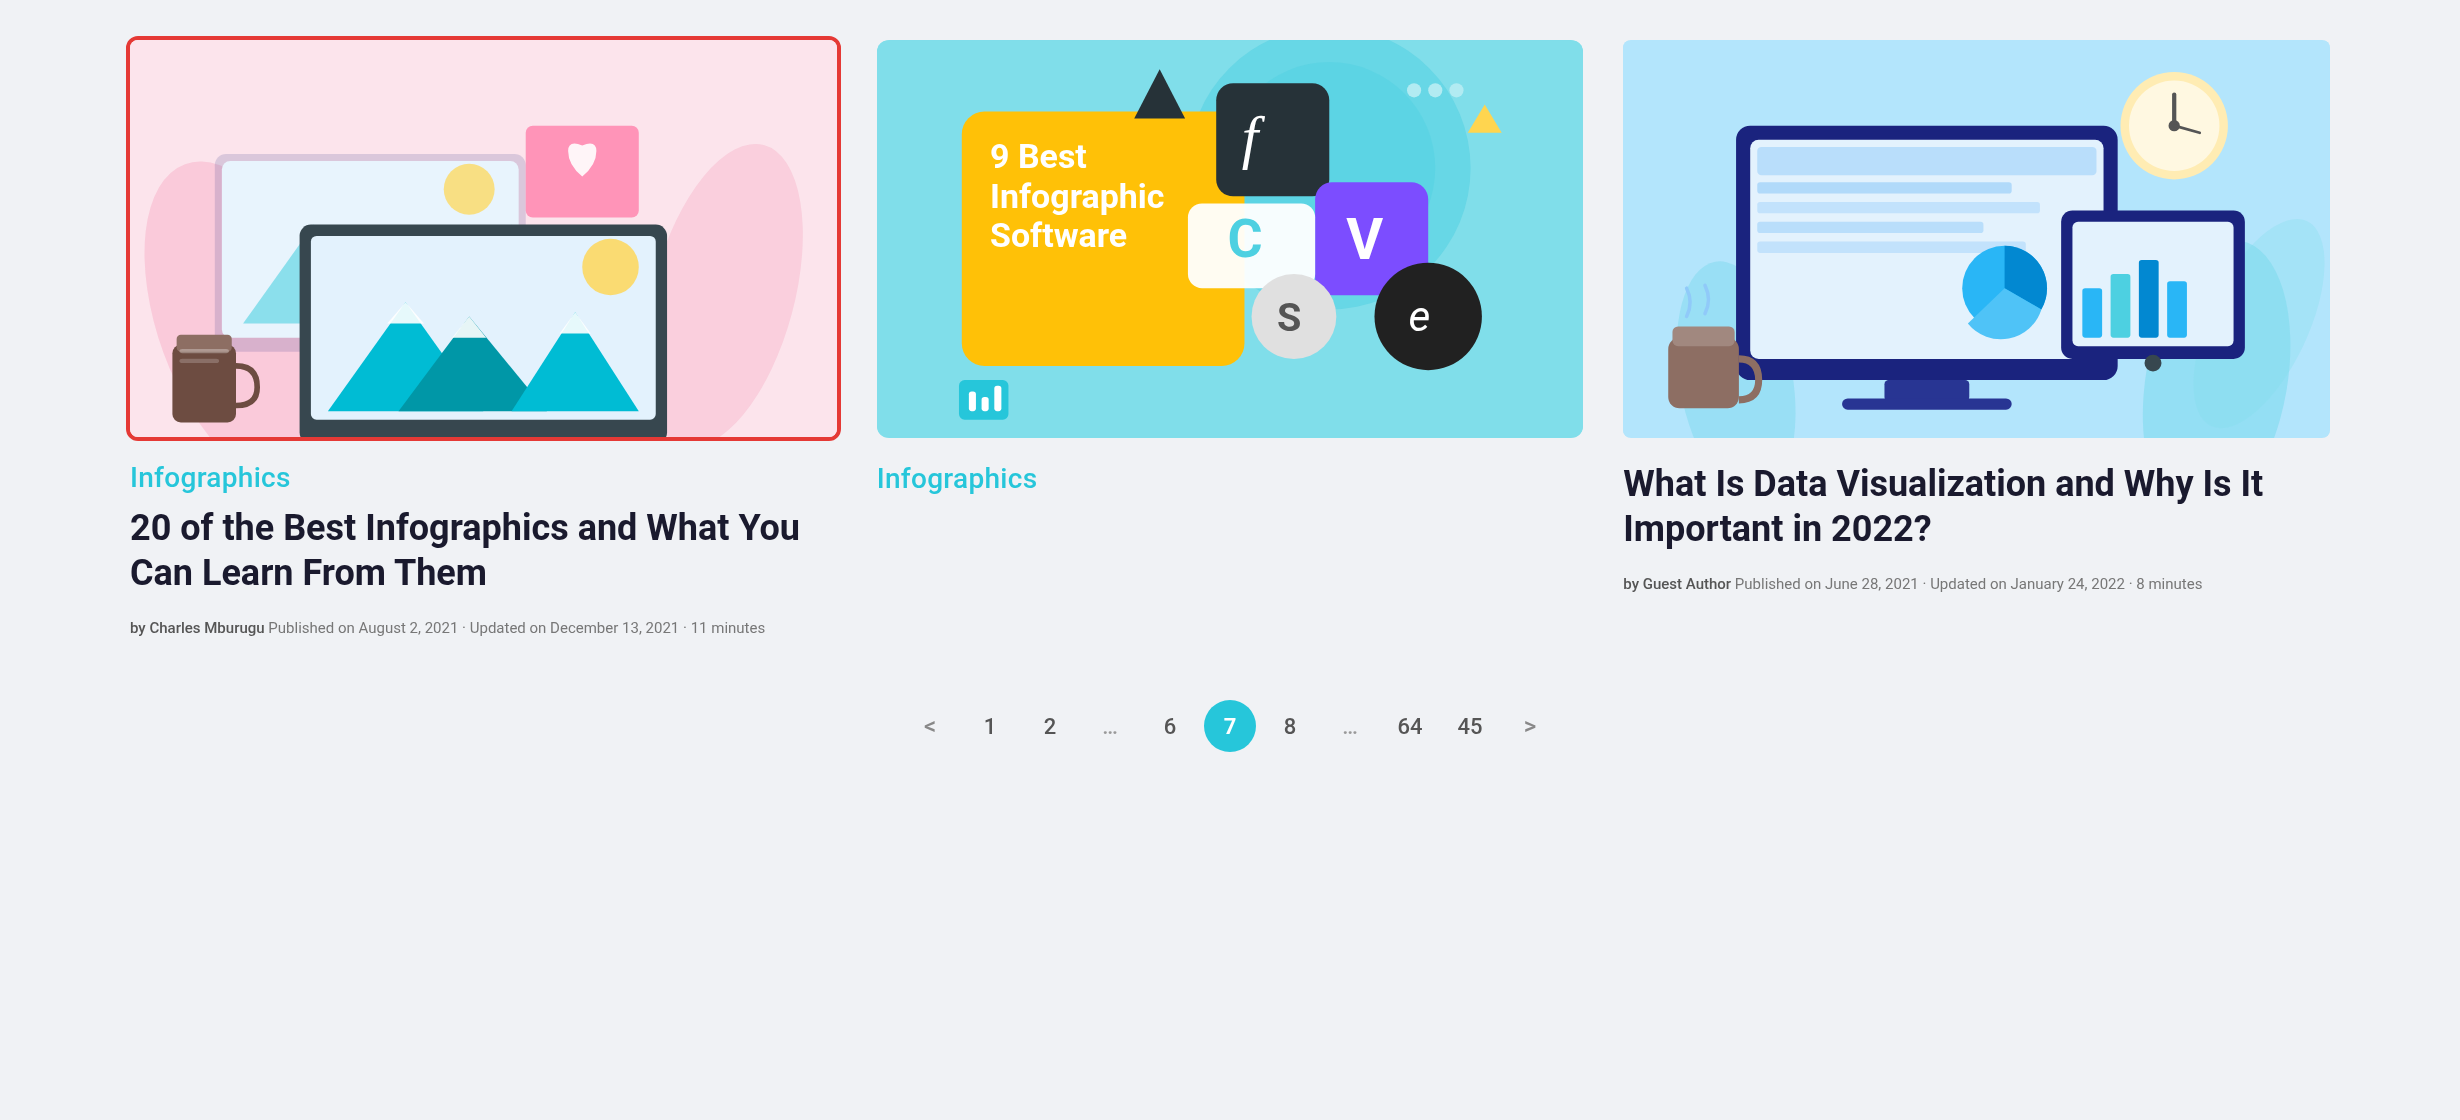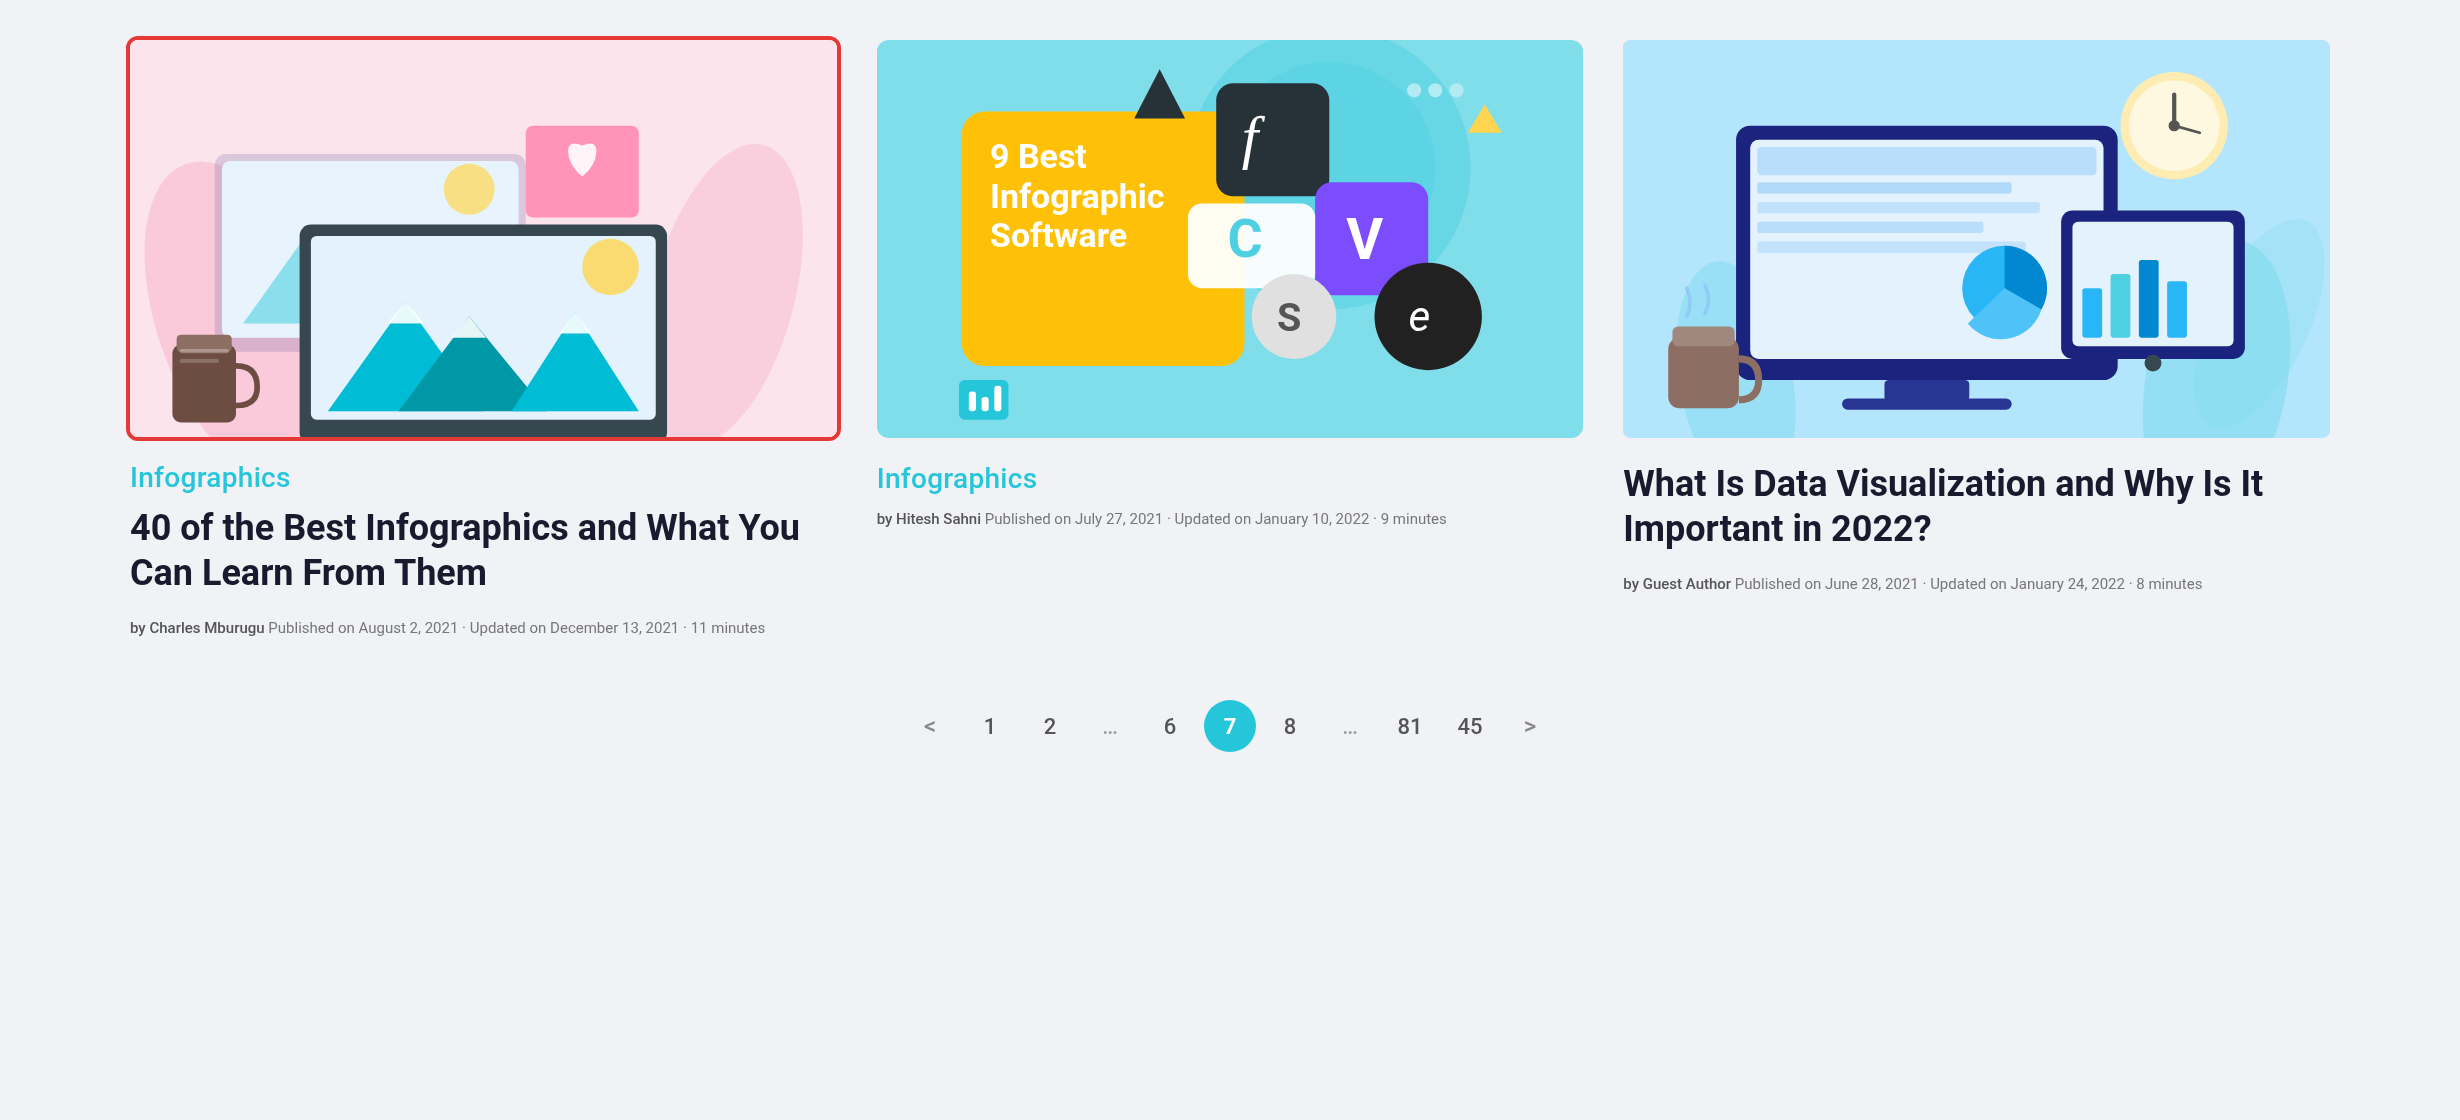--- a/index.html
+++ b/index.html
@@ -171,21 +171,21 @@
 
           <rect x="30" y="215" width="45" height="55" rx="6" fill="#6d4c41"></rect>
           <rect x="33" y="208" width="39" height="12" rx="3" fill="#8d6e63"></rect>
           <path d="M75,230 Q90,230 90,245 Q90,258 75,258" stroke="#6d4c41" stroke-width="4" fill="none"></path>
           <rect x="35" y="218" width="35" height="3" rx="2" fill="white" opacity="0.3"></rect>
           <rect x="35" y="225" width="28" height="3" rx="2" fill="white" opacity="0.2"></rect>
         </svg>
         </div>
       </div>
       <div class="card-category">Infographics</div>
-      <h2 class="card-title">40 of the Best Infographics and What You Can Learn From Them</h2>
+      <h2 class="card-title">20 of the Best Infographics and What You Can Learn From Them</h2>
       <div class="card-meta"><span class="author">by Charles Mburugu</span>  Published on August 2, 2021 · Updated on December 13, 2021 · 11 minutes</div>
     </div>
     <div class="card">
       <div class="card-image-wrapper">
         <div class="card-image teal-bg">
         <svg viewBox="0 0 500 280" xmlns="http://www.w3.org/2000/svg" style="width:100%;height:100%;">
 
           <rect width="500" height="280" fill="#80deea"></rect>
 
           <circle cx="320" cy="90" r="100" fill="#4dd0e1" opacity="0.5"></circle>
@@ -221,21 +221,20 @@
 
           <circle cx="380" cy="35" r="5" fill="#b2ebf2"></circle>
           <circle cx="395" cy="35" r="5" fill="#b2ebf2"></circle>
           <circle cx="410" cy="35" r="5" fill="#b2ebf2"></circle>
 
           <polygon points="430,45 442,65 418,65" fill="#ffd54f"></polygon>
         </svg>
         </div>
       </div>
       <div class="card-category">Infographics</div>
-      <div class="card-meta"><span class="author">by Hitesh Sahni</span>  Published on July 27, 2021 · Updated on January 10, 2022 · 9 minutes</div>
     </div>
     <div class="card">
       <div class="card-image-wrapper">
         <div class="card-image lightblue-bg">
         <svg viewBox="0 0 500 280" xmlns="http://www.w3.org/2000/svg" style="width:100%;height:100%;">
 
           <rect width="500" height="280" fill="#b3e5fc"></rect>
 
           <ellipse cx="420" cy="240" rx="50" ry="100" fill="#4dd0e1" opacity="0.3" transform="rotate(10,420,240)"></ellipse>
           <ellipse cx="80" cy="240" rx="40" ry="85" fill="#4dd0e1" opacity="0.25" transform="rotate(-10,80,240)"></ellipse>
@@ -290,16 +289,16 @@
 
 <div class="pagination">
 <div class="pagination-item arrow">&lt;</div>
     <div class="pagination-item">1</div>
     <div class="pagination-item">2</div>
     <div class="pagination-item dots">…</div>
     <div class="pagination-item">6</div>
     <div class="pagination-item active">7</div>
     <div class="pagination-item">8</div>
     <div class="pagination-item dots">…</div>
-    <div class="pagination-item">81</div>
+    <div class="pagination-item">64</div>
     <div class="pagination-item">45</div>
     <div class="pagination-item arrow">&gt;</div>
   </div>
 
 </body></html>

